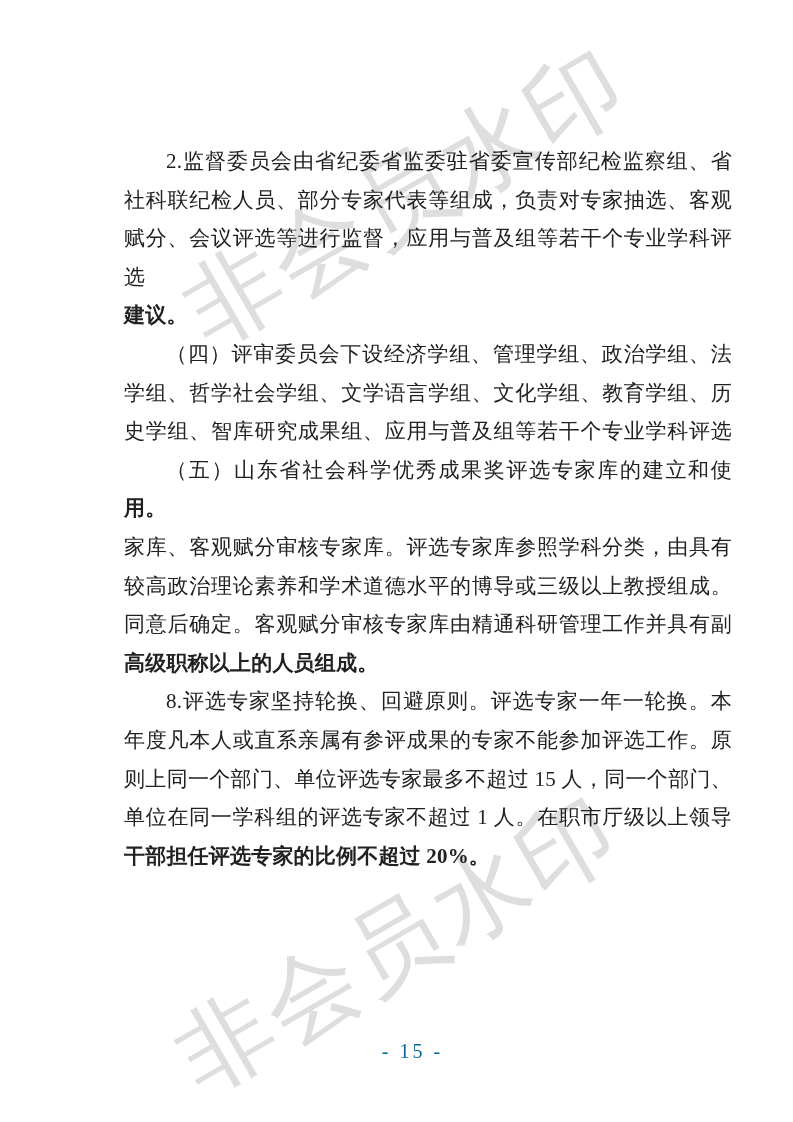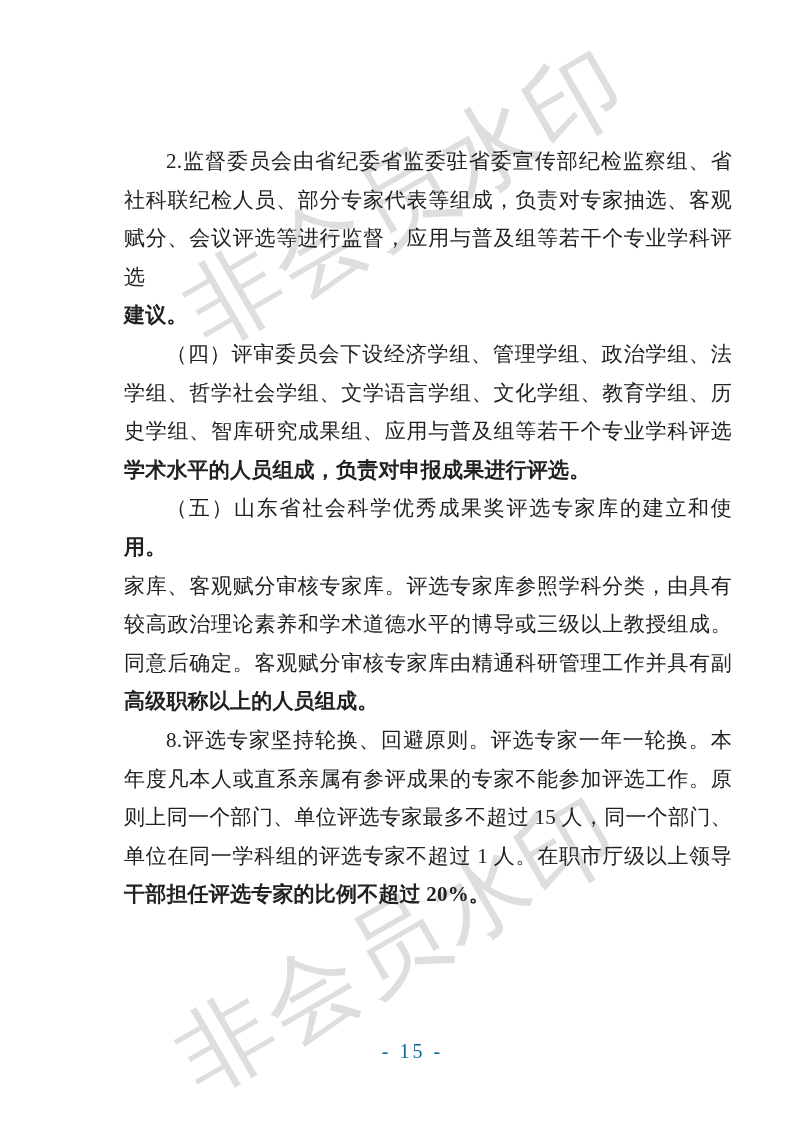--- a/index.html
+++ b/index.html
@@ -66,21 +66,20 @@
   <div class="watermark wm-bottom">非会员水印</div>
 
   <main class="doc-body">
       <div class="line indent">2.监督委员会由省纪委省监委驻省委宣传部纪检监察组、省</div>
       <div class="line">社科联纪检人员、部分专家代表等组成，负责对专家抽选、客观</div>
       <div class="line">赋分、会议评选等进行监督，应用与普及组等若干个专业学科评选</div>
       <div class="line end">建议。</div>
       <div class="line indent">（四）评审委员会下设经济学组、管理学组、政治学组、法</div>
       <div class="line">学组、哲学社会学组、文学语言学组、文化学组、教育学组、历</div>
       <div class="line">史学组、智库研究成果组、应用与普及组等若干个专业学科评选</div>
-      <div class="line end">学术水平的人员组成，负责对申报成果进行评选。</div>
       <div class="line indent">（五）山东省社会科学优秀成果奖评选专家库的建立和使</div>
       <div class="line end">用。</div>
       <div class="line">家库、客观赋分审核专家库。评选专家库参照学科分类，由具有</div>
       <div class="line">较高政治理论素养和学术道德水平的博导或三级以上教授组成。</div>
       <div class="line">同意后确定。客观赋分审核专家库由精通科研管理工作并具有副</div>
       <div class="line end">高级职称以上的人员组成。</div>
       <div class="line indent">8.评选专家坚持轮换、回避原则。评选专家一年一轮换。本</div>
       <div class="line">年度凡本人或直系亲属有参评成果的专家不能参加评选工作。原</div>
       <div class="line">则上同一个部门、单位评选专家最多不超过 15 人，同一个部门、</div>
       <div class="line">单位在同一学科组的评选专家不超过 1 人。在职市厅级以上领导</div>

